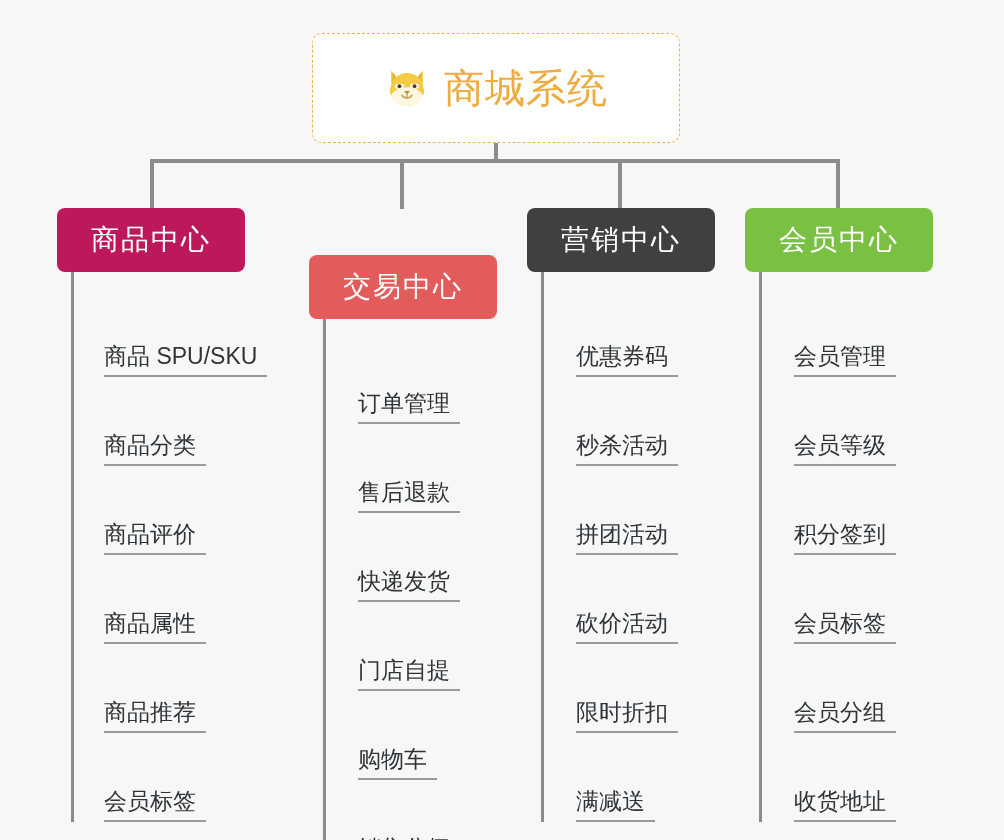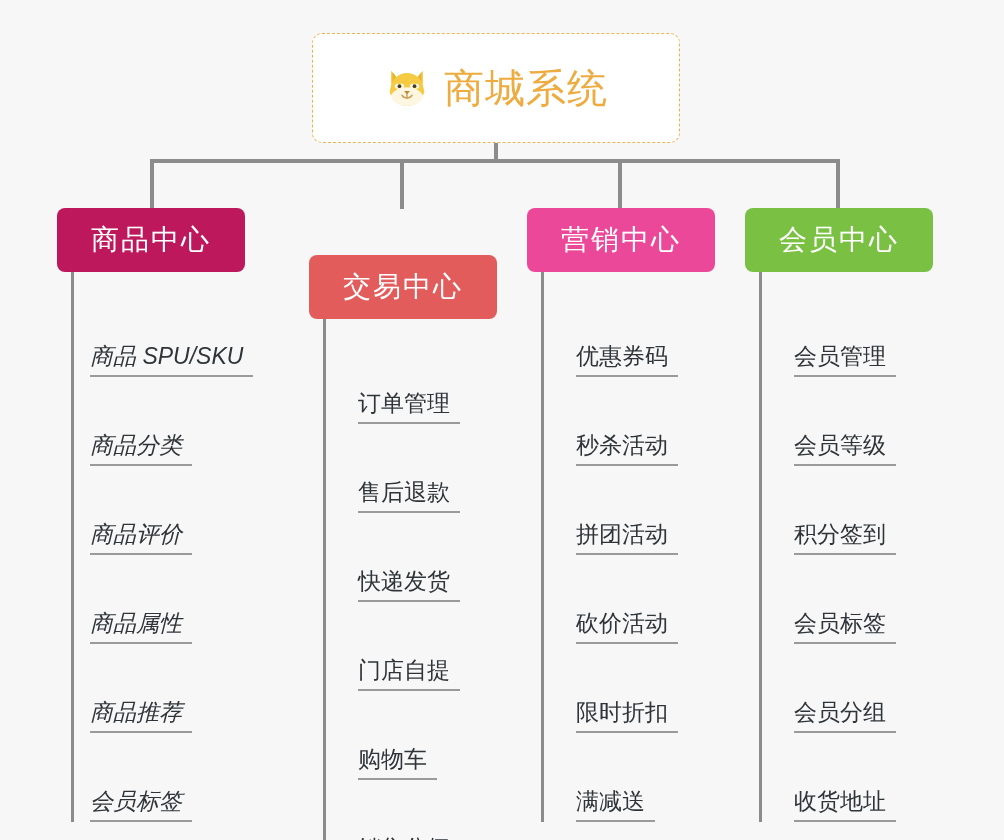--- a/index.html
+++ b/index.html
@@ -129,21 +129,21 @@
   .leaf-label {
     display: inline-block;
     margin-left: 32px;
     padding: 0 10px 6px 0;
     border-bottom: 2px solid #9a9a9a;
     font-size: 23px;
     line-height: 1.1;
     color: #2f3438;
     white-space: nowrap;
   }
-  .column.c0 .leaf-label { margin-left: 16px; font-style: italic; }
+  .column.c0 .leaf-label { margin-left: 30px; }
 </style>
 </head>
 <body style="background: rgb(247, 247, 247);">
 
 <div id="canvas">
 
   <div class="root-node" style="border-color: rgb(240, 178, 74); background: rgb(255, 255, 255);">
     <svg class="root-icon" viewBox="0 0 64 64" aria-hidden="true">
       <path d="M10 8 L10 26 L20 20 Z" fill="#f2c43c"></path>
       <path d="M54 8 L54 26 L44 20 Z" fill="#f2c43c"></path>
@@ -216,21 +216,21 @@
         <div class="leaf-item">
             <span class="leaf-label">购物车</span>
           </div>
         <div class="leaf-item">
             <span class="leaf-label">销售分佣</span>
           </div>
       </div>
     </div>
 
     <div class="column c2">
-      <div class="cat-header" style="background: #ec4899;">营销中心</div>
+      <div class="cat-header" style="background: #404040;">营销中心</div>
       <div class="leaf-list">
         <div class="leaf-item">
             <span class="leaf-label">优惠券码</span>
           </div>
         <div class="leaf-item">
             <span class="leaf-label">秒杀活动</span>
           </div>
         <div class="leaf-item">
             <span class="leaf-label">拼团活动</span>
           </div>

